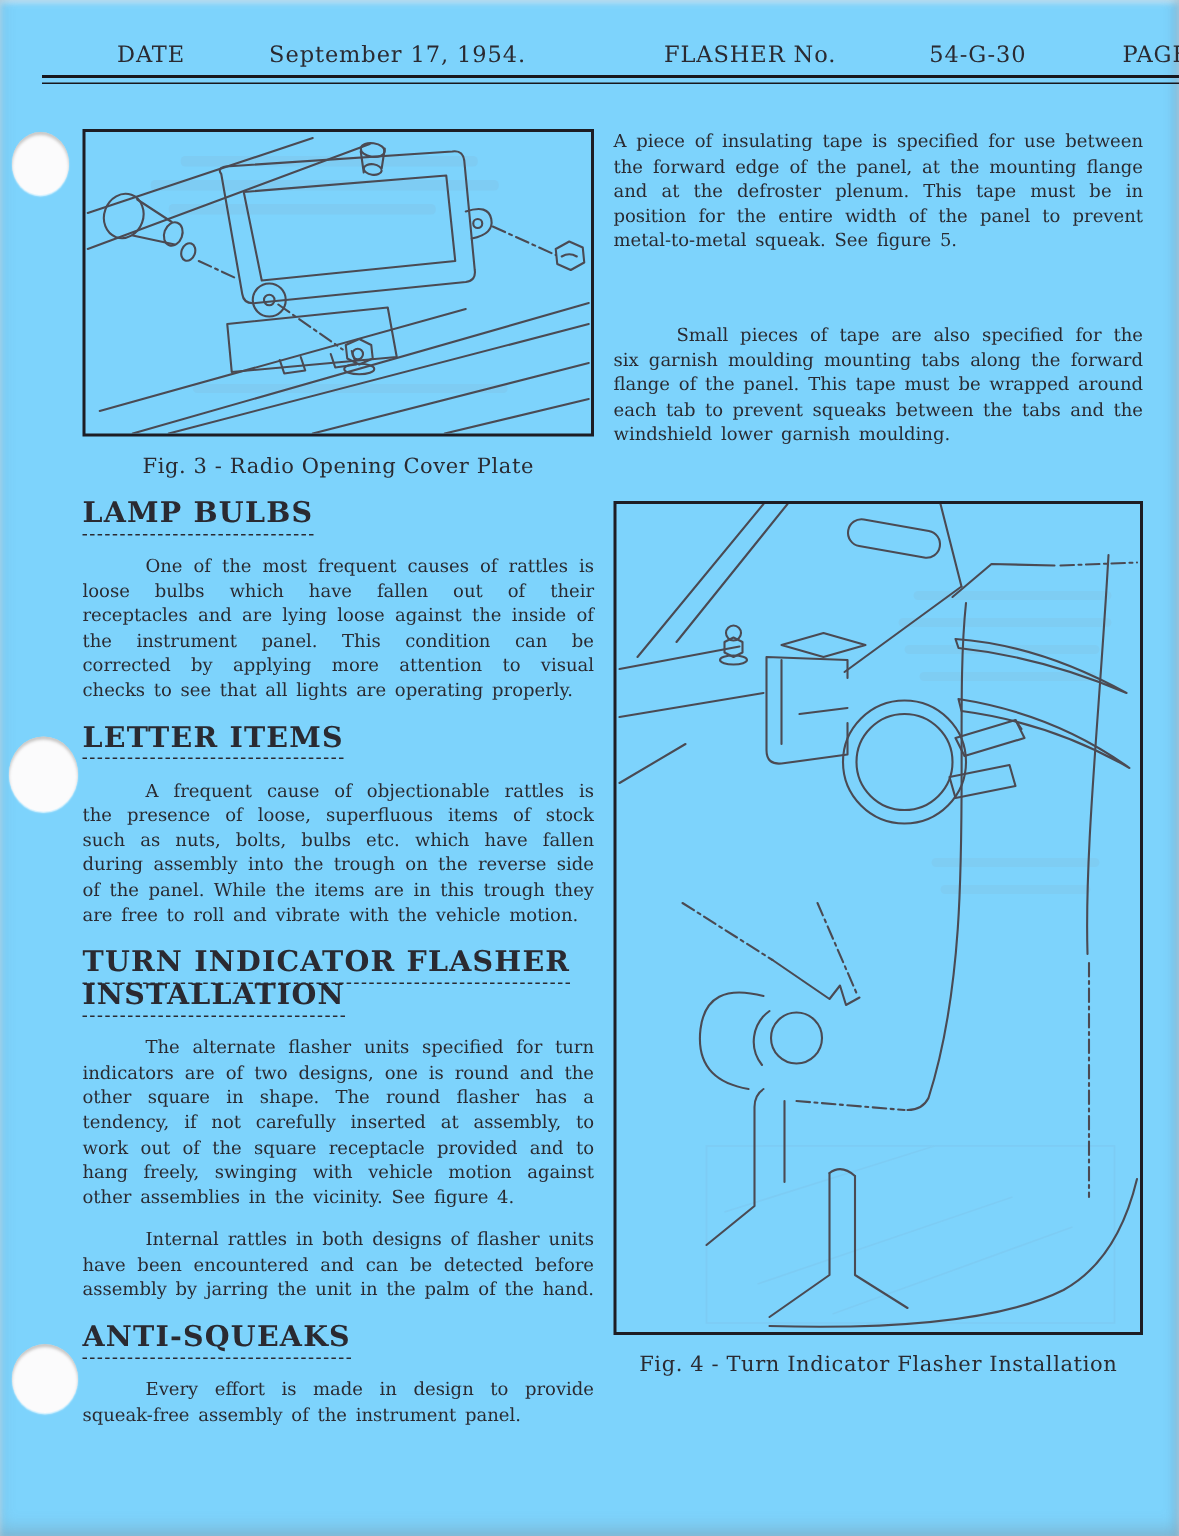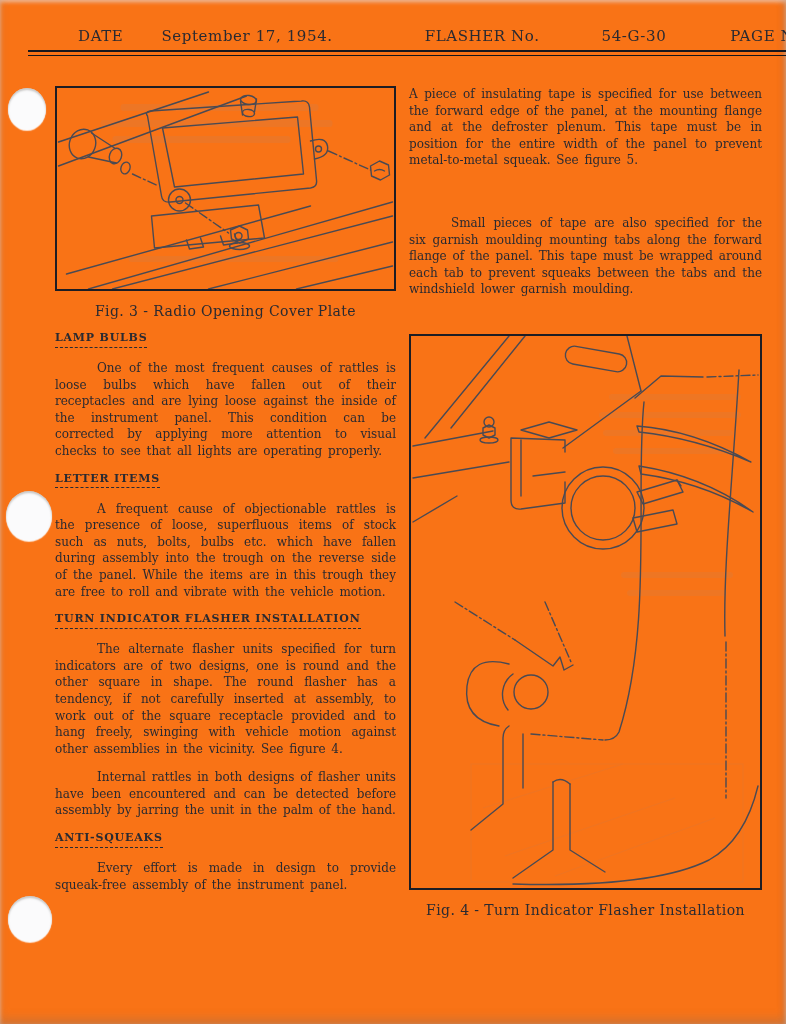--- a/index.html
+++ b/index.html
@@ -1,20 +1,20 @@
 <!DOCTYPE html>
 <html><head>
 <meta charset="utf-8">
 <style>
   html,body{margin:0;padding:0;background:#d9d8dc;}
   .page{
     position:relative;
     width:786px;height:1024px;
     margin:0 auto;
-    background:#f97316;
+    background:#7dd3fc;
     color:#2a2a31;
     font-family:"DejaVu Serif", serif;
     overflow:hidden;
     box-shadow: inset 0 -6px 10px rgba(120,118,125,.25), inset -3px 0 6px rgba(120,118,125,.18), inset 0 2px 4px rgba(255,255,255,.6);
   }
   
   .hole{
     position:absolute;left:8px;border-radius:50%;
     background:#fbfbfc;
     box-shadow: inset 0 2px 2px rgba(140,138,132,.45), 0 1px 1px rgba(255,255,255,.8);
@@ -23,21 +23,21 @@
   .hole-2{top:491px;width:46px;height:50px;left:6px;}
   .hole-3{top:896px;width:44px;height:46px;}
   
   .header{
     display:flex;align-items:baseline;
     padding:27px 40px 5px 78px;
     font-size:15px;letter-spacing:.6px;
     white-space:nowrap;
   }
   .header .lab{font-weight:normal;}
-  .v-date{margin-left:38px;}
+  .v-date{margin-left:56px;}
   .l-letter{margin-left:92px;}
   .v-letter{margin-left:62px;}
   .l-page{margin-left:64px;}
   .rule{
     margin-left:28px;height:3px;
     border-top:2.5px solid #17171d;
     border-bottom:1.5px solid #17171d;
   }
   
   .columns{
@@ -62,21 +62,21 @@
   
   .body{
     font-size:12px;line-height:16.6px;
     text-align:justify;
     word-spacing:2px;
     margin:0 0 12px 0;
   }
   .indent{text-indent:42px;}
   .gap-lg{margin-bottom:46px;}
   h2{
-    font-size:11px;font-weight:bold;letter-spacing:.8px;
+    font-size:19px;font-weight:bold;letter-spacing:.8px;
     margin:12px 0 16px 0;
   }
   h2 .u{
     border-bottom:1.6px dashed #2a2a31;
     padding-bottom:2.5px;
   }
   .fig3-caption{margin-bottom:10px;}
   .fig4wrap{margin-top:36px;}
   
   .ink{stroke:#4a4a53;fill:none;stroke-width:1.4;stroke-linecap:round;stroke-linejoin:round;}

